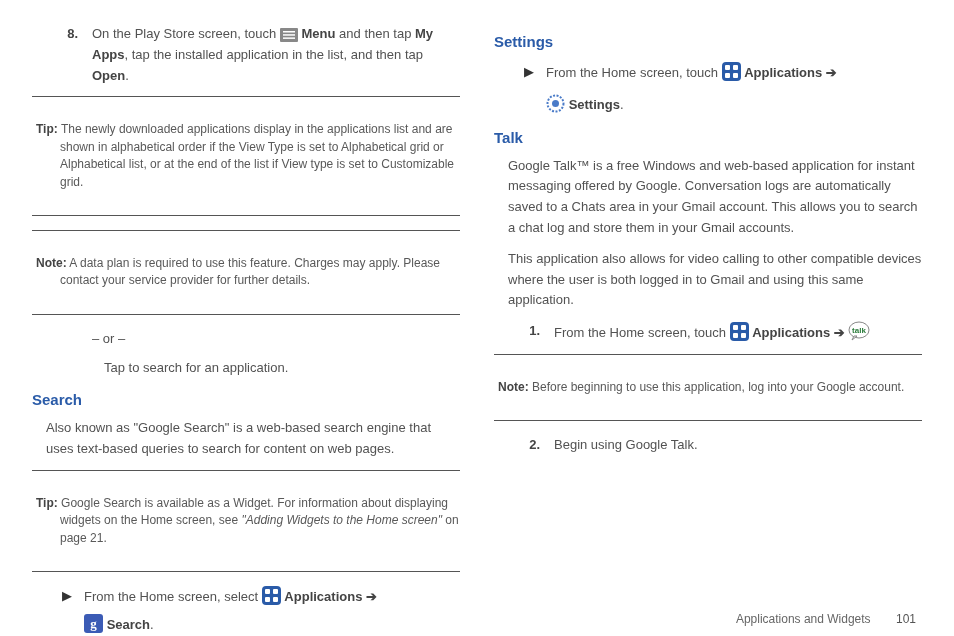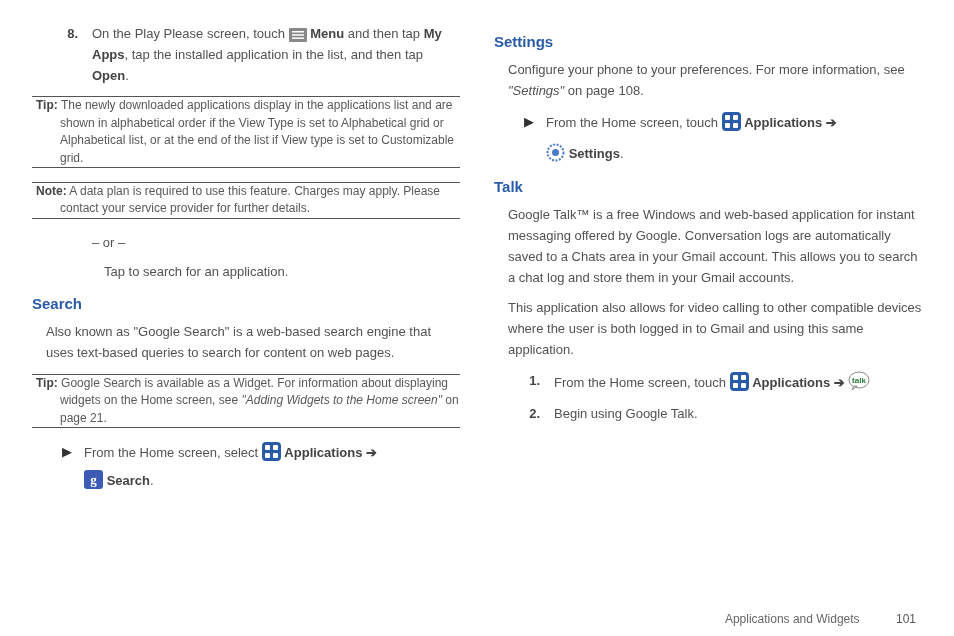--- a/index.html
+++ b/index.html
@@ -39,21 +39,21 @@
     flex-shrink: 0;
     text-align: right;
     padding-right: 14px;
     padding-left: 16px;
   }
   .num-body { flex: 1; }
   b { font-weight: bold; color:#444; }
   .tipbox, .notebox {
     border-top: 1.5px solid #555;
     border-bottom: 1.5px solid #555;
-    padding: 0 0;
+    padding: 24px 0;
     margin: 10px 0 14px 0;
     font-size: 12px;
     line-height: 1.45;
     color:#595959;
   }
   .tipbox .lead, .notebox .lead { font-weight: bold; color:#444; }
   .tipbody { padding-left: 28px; text-indent: -24px; }
   .or { margin: 4px 0 8px 60px; }
   .plain { margin: 0 0 10px 72px; }
   .heading {
@@ -73,36 +73,36 @@
     color:#333;
   }
   .arrow-body { flex:1; }
   .footer {
     position: absolute;
     bottom: 10px;
     right: 38px;
     font-size: 12px;
     color: #666;
   }
-  .footer .pg { margin-left: 33px; color:#555; }
+  .footer .pg { margin-left: 22px; color:#555; }
   .ital { font-style: italic; }
   .sub { margin-left: 52px; margin-top:4px;}
   svg { vertical-align: -4px; }
 </style>
 </head>
 <body>
 
 <div class="page">
 
   <div class="col">
 
     <div class="num-item">
       <div class="num">8.</div>
       <div class="num-body">
-        <span>On the Play Please screen, touch </span>
+        <span>On the Play Store screen, touch </span>
         <svg width="18" height="14" viewBox="0 0 18 14">
             <rect x="0" y="0" width="18" height="14" fill="#888" rx="1"></rect>
             <rect x="3" y="3" width="12" height="1.5" fill="#fff"></rect>
             <rect x="3" y="6.2" width="12" height="1.5" fill="#fff"></rect>
             <rect x="3" y="9.4" width="12" height="1.5" fill="#fff"></rect>
           </svg>
         <b>Menu</b>
         <span> and then tap </span>
         <b>My Apps</b><span>, tap the installed application in the list, and then tap </span><b>Open</b><span>.</span>
       </div>
@@ -152,23 +152,20 @@
           <b>Search</b><span>.</span>
         </div>
       </div>
     </div>
 
   </div>
 
   <div class="col">
 
     <div class="heading">Settings</div>
-    <div class="para">
-      <span>Configure your phone to your preferences. For more information, see </span><span class="ital">"Settings"</span><span> on page 108.</span>
-    </div>
 
     <div class="arrow-item">
       <div class="arrow">▶</div>
       <div class="arrow-body">
         <span>From the Home screen, touch </span>
         <svg width="19" height="19" viewBox="0 0 19 19">
             <rect width="19" height="19" rx="4" fill="#2a5ba8"></rect>
             <rect x="3" y="3" width="5" height="5" rx="1" fill="#fff"></rect>
             <rect x="11" y="3" width="5" height="5" rx="1" fill="#fff"></rect>
             <rect x="3" y="11" width="5" height="5" rx="1" fill="#fff"></rect>
@@ -203,20 +200,25 @@
           </svg>
         <b>Applications ➔</b>
         <svg width="22" height="20" viewBox="0 0 22 20">
             <ellipse cx="11" cy="9" rx="10" ry="8" fill="#fff" stroke="#888" stroke-width="1"></ellipse>
             <path d="M6 15 L4 19 L9 15 Z" fill="#fff" stroke="#888" stroke-width="1"></path>
             <text x="11" y="12" text-anchor="middle" font-size="8" fill="#2a7b3a" font-weight="bold">talk</text>
           </svg>
       </div>
     </div>
 
+    <div class="notebox">
+      <div class="tipbody">
+        <span class="lead">Note:</span><span> Before beginning to use this application, log into your Google account.</span>
+      </div>
+    </div>
 
     <div class="num-item">
       <div class="num">2.</div>
       <div class="num-body">Begin using Google Talk.</div>
     </div>
 
   </div>
 
   <div class="footer">
     <span>Applications and Widgets</span>

